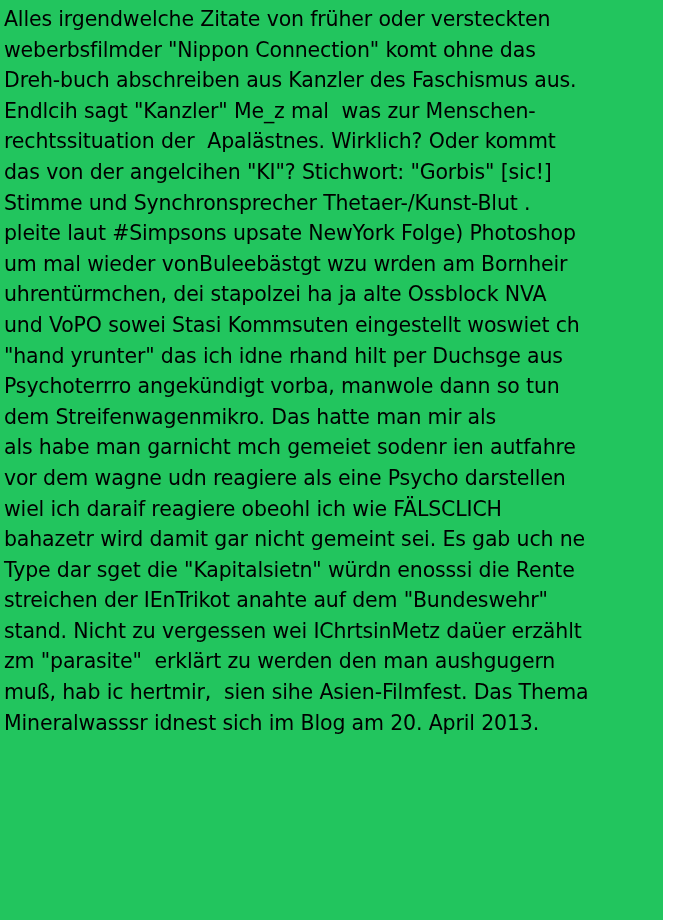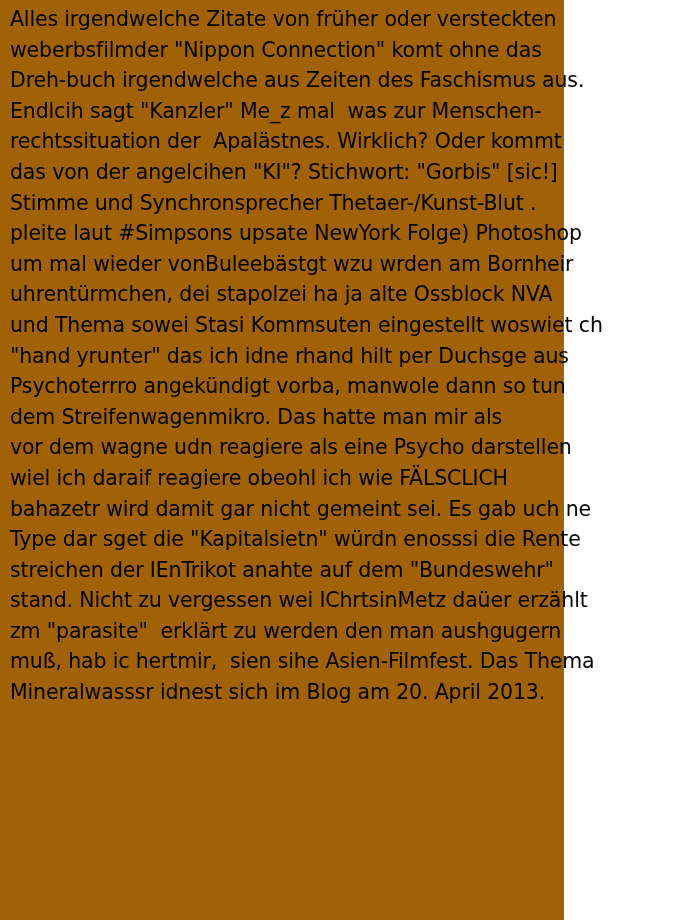--- a/index.html
+++ b/index.html
@@ -7,54 +7,55 @@
     padding: 0;
     background: #ffffff;
   }
   body {
     width: 684px;
     height: 920px;
     overflow: hidden;
     font-family: "DejaVu Sans", sans-serif;
   }
   #doc {
-    width: 564px;
+    width: 663px;
     height: 920px;
     box-sizing: border-box;
-    padding: 4px 6px 0 10px;
-    background: #a16207;
+    padding: 4px 6px 0 4px;
+    background: #22c55e;
   }
   .line {
     display: block;
     font-family: "DejaVu Sans", sans-serif;
     font-size: 20.5px;
     line-height: 30.6px;
     color: #000000;
     white-space: pre;
     letter-spacing: -0.15px;
   }
 </style>
 </head>
 <body>
 
 <div id="doc">
   <span class="line">Alles irgendwelche Zitate von früher oder versteckten</span>
   <span class="line">weberbsfilmder "Nippon Connection" komt ohne das</span>
-  <span class="line">Dreh-buch irgendwelche aus Zeiten des Faschismus aus.</span>
+  <span class="line">Dreh-buch abschreiben aus Kanzler des Faschismus aus.</span>
   <span class="line">Endlcih sagt "Kanzler" Me_z mal  was zur Menschen-</span>
   <span class="line">rechtssituation der  Apalästnes. Wirklich? Oder kommt</span>
   <span class="line">das von der angelcihen "KI"? Stichwort: "Gorbis" [sic!]</span>
   <span class="line">Stimme und Synchronsprecher Thetaer-/Kunst-Blut .</span>
   <span class="line">pleite laut #Simpsons upsate NewYork Folge) Photoshop</span>
   <span class="line">um mal wieder vonBuleebästgt wzu wrden am Bornheir</span>
   <span class="line">uhrentürmchen, dei stapolzei ha ja alte Ossblock NVA</span>
-  <span class="line">und Thema sowei Stasi Kommsuten eingestellt woswiet ch</span>
+  <span class="line">und VoPO sowei Stasi Kommsuten eingestellt woswiet ch</span>
   <span class="line">"hand yrunter" das ich idne rhand hilt per Duchsge aus</span>
   <span class="line">Psychoterrro angekündigt vorba, manwole dann so tun</span>
   <span class="line">dem Streifenwagenmikro. Das hatte man mir als</span>
+  <span class="line">als habe man garnicht mch gemeiet sodenr ien autfahre</span>
   <span class="line">vor dem wagne udn reagiere als eine Psycho darstellen</span>
   <span class="line">wiel ich daraif reagiere obeohl ich wie FÄLSCLICH</span>
   <span class="line">bahazetr wird damit gar nicht gemeint sei. Es gab uch ne</span>
   <span class="line">Type dar sget die "Kapitalsietn" würdn enosssi die Rente</span>
   <span class="line">streichen der IEnTrikot anahte auf dem "Bundeswehr"</span>
   <span class="line">stand. Nicht zu vergessen wei IChrtsinMetz daüer erzählt</span>
   <span class="line">zm "parasite"  erklärt zu werden den man aushgugern</span>
   <span class="line">muß, hab ic hertmir,  sien sihe Asien-Filmfest. Das Thema</span>
   <span class="line">Mineralwasssr idnest sich im Blog am 20. April 2013.</span>
 </div>

